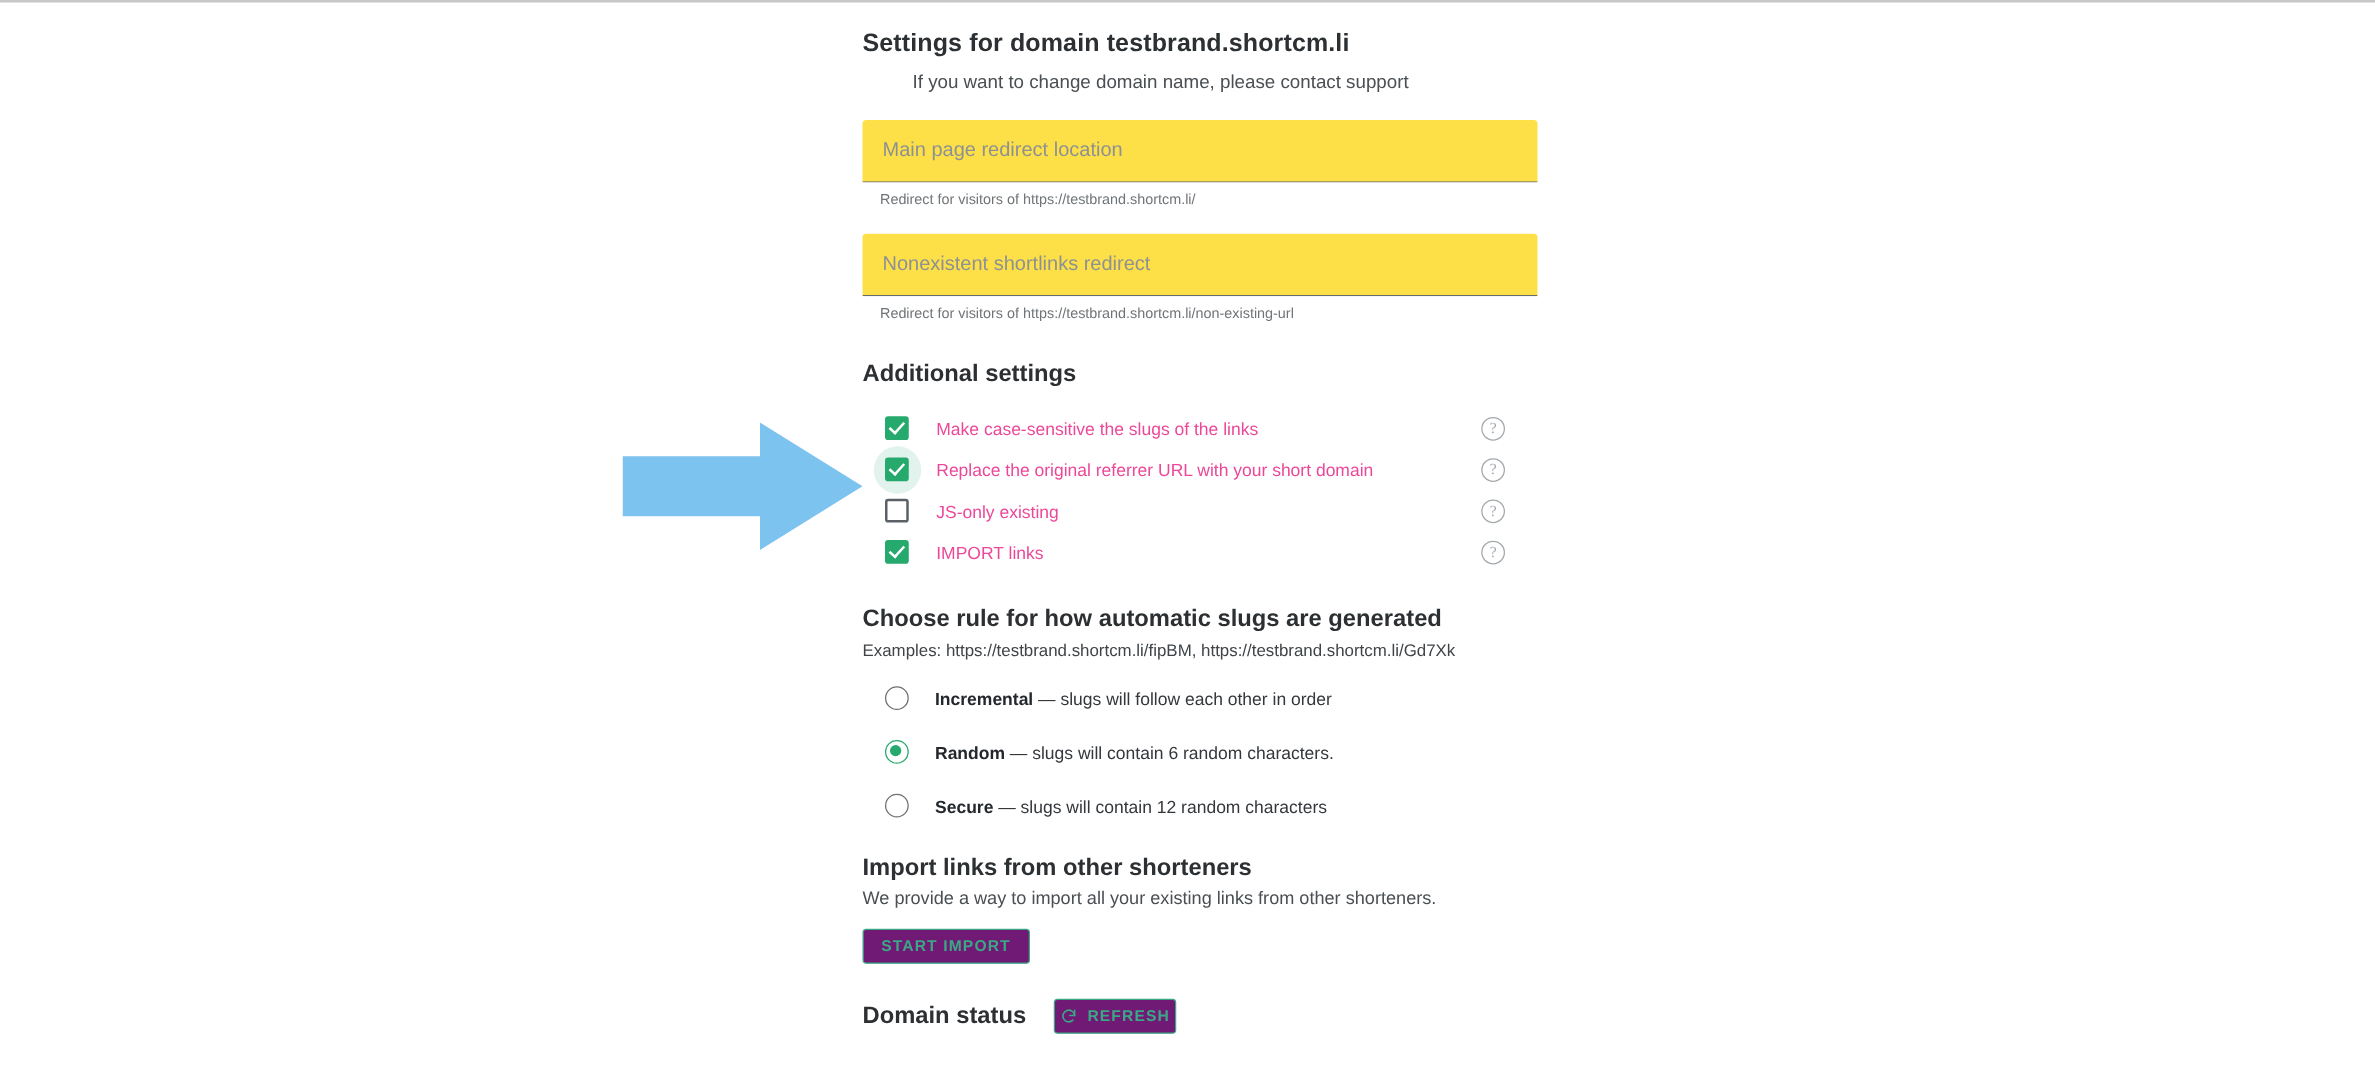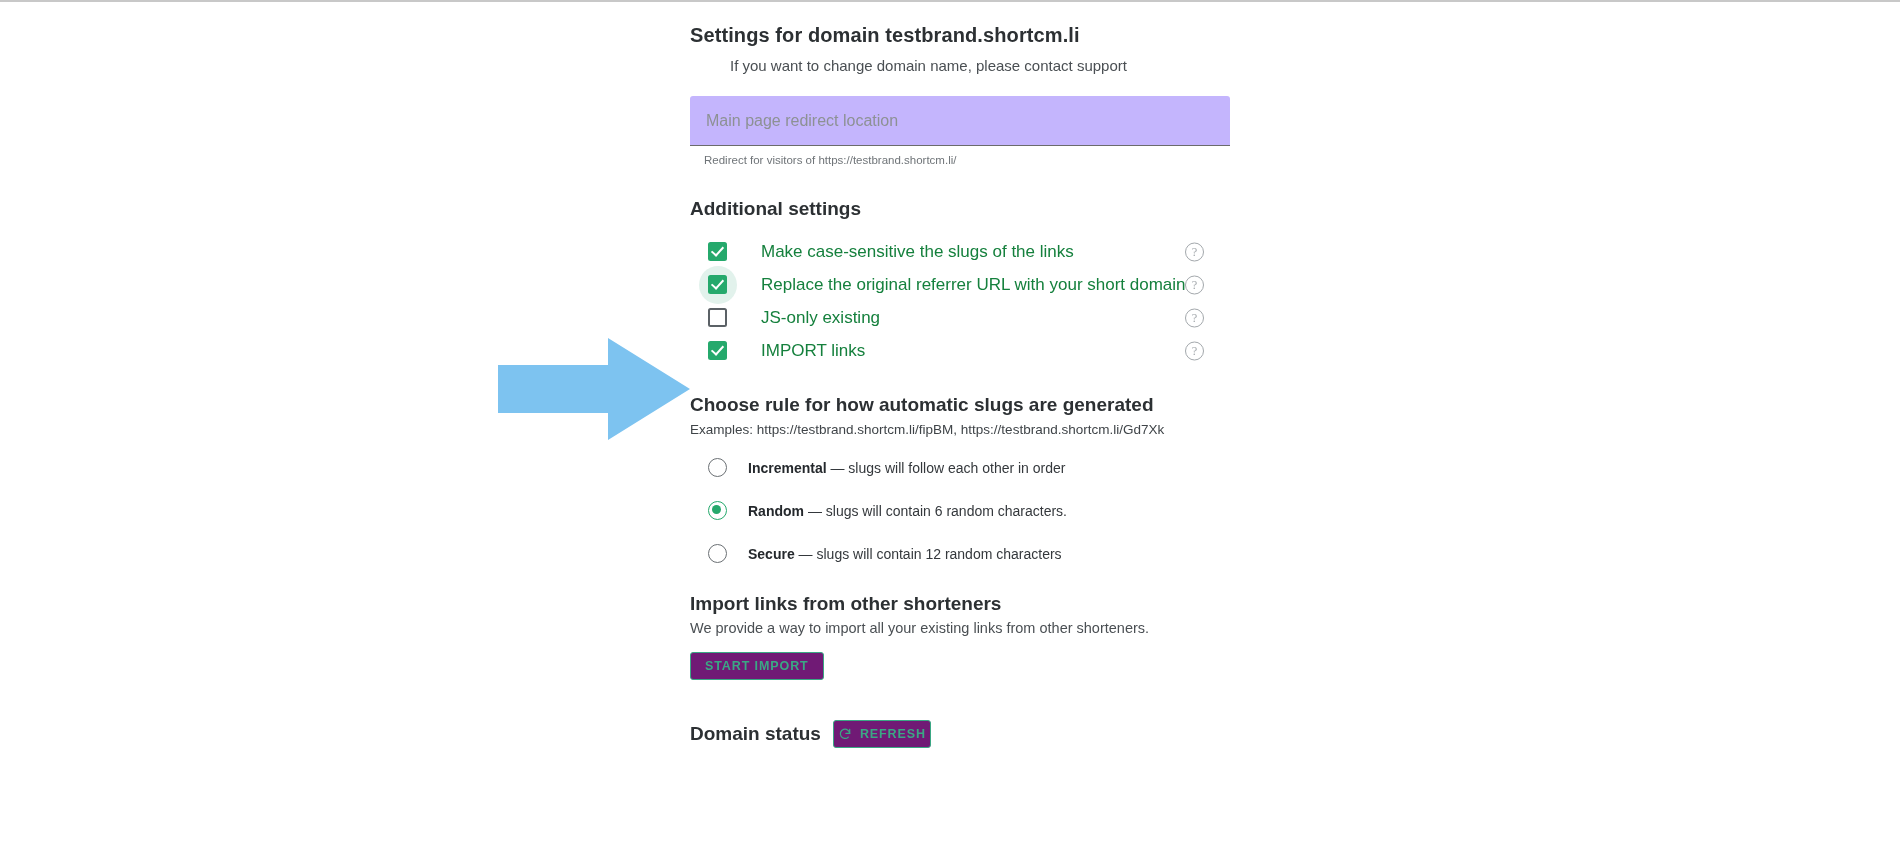--- a/index.html
+++ b/index.html
@@ -40,21 +40,21 @@
     line-height: 20px;
     margin-left: 40px;
   }
 
   
   .field-block { margin-top: 20px; }
   .field {
     position: relative;
     width: 540px;
     height: 50px;
-    background: #c4b5fd;
+    background: #fde047;
     border-bottom: 1.5px solid #6b6b6b;
     border-top-left-radius: 3px;
     border-top-right-radius: 3px;
     display: flex;
     align-items: center;
     padding: 0 14px;
   }
   .field input {
     width: 100%;
     border: none;
@@ -128,23 +128,23 @@
     border: solid #ffffff;
     border-width: 0 2.2px 2.2px 0;
     transform: rotate(42deg);
   }
   .cb.unchecked {
     background: #ffffff;
     border: 2px solid #5b6166;
     border-radius: 2.5px;
   }
   .opt-label {
-    margin-left: 33px;
-    font-size: 17px;
-    color: #15803d;
+    margin-left: 21px;
+    font-size: 14px;
+    color: #ec4899;
     white-space: nowrap;
   }
   .help {
     position: absolute;
     left: 495px;
     top: 50%;
     transform: translateY(-50%);
     width: 19px; height: 19px;
     border-radius: 50%;
     border: 1.4px solid #a3a8ac;
@@ -212,22 +212,22 @@
   }
   #refresh-button {
     height: 28px;
     padding: 0 4px;
   }
   .refresh-ico { display: block; }
 
   .status-row {
     display: flex;
     align-items: center;
-    gap: 12px;
-    margin-top: 40px;
+    gap: 22px;
+    margin-top: 28px;
   }
   .status-title {
     font-size: 19px;
     font-weight: bold;
     color: #2c3033;
   }
 
   
   #annotation-arrow {
     position: absolute;
@@ -252,20 +252,26 @@
     <div class="page-title">Settings for domain testbrand.shortcm.li</div>
     <div class="page-subtitle">If you want to change domain name, please contact support</div>
 
     <div class="field-block">
       <div class="field">
         <input type="text" value="" placeholder="Main page redirect location" style="">
       </div>
       <div class="field-hint">Redirect for visitors of https://testbrand.shortcm.li/</div>
     </div>
 
+    <div class="field-block">
+      <div class="field">
+        <input type="text" value="" placeholder="Nonexistent shortlinks redirect" style="">
+      </div>
+      <div class="field-hint">Redirect for visitors of https://testbrand.shortcm.li/non-existing-url</div>
+    </div>
 
     <div style="margin-top:30px;">
       <div class="section-title">Additional settings</div>
 
       <div class="options">
 
         <div class="opt-row">
           <div class="cb-wrap">
             <div class="cb checked"></div>
           </div>

